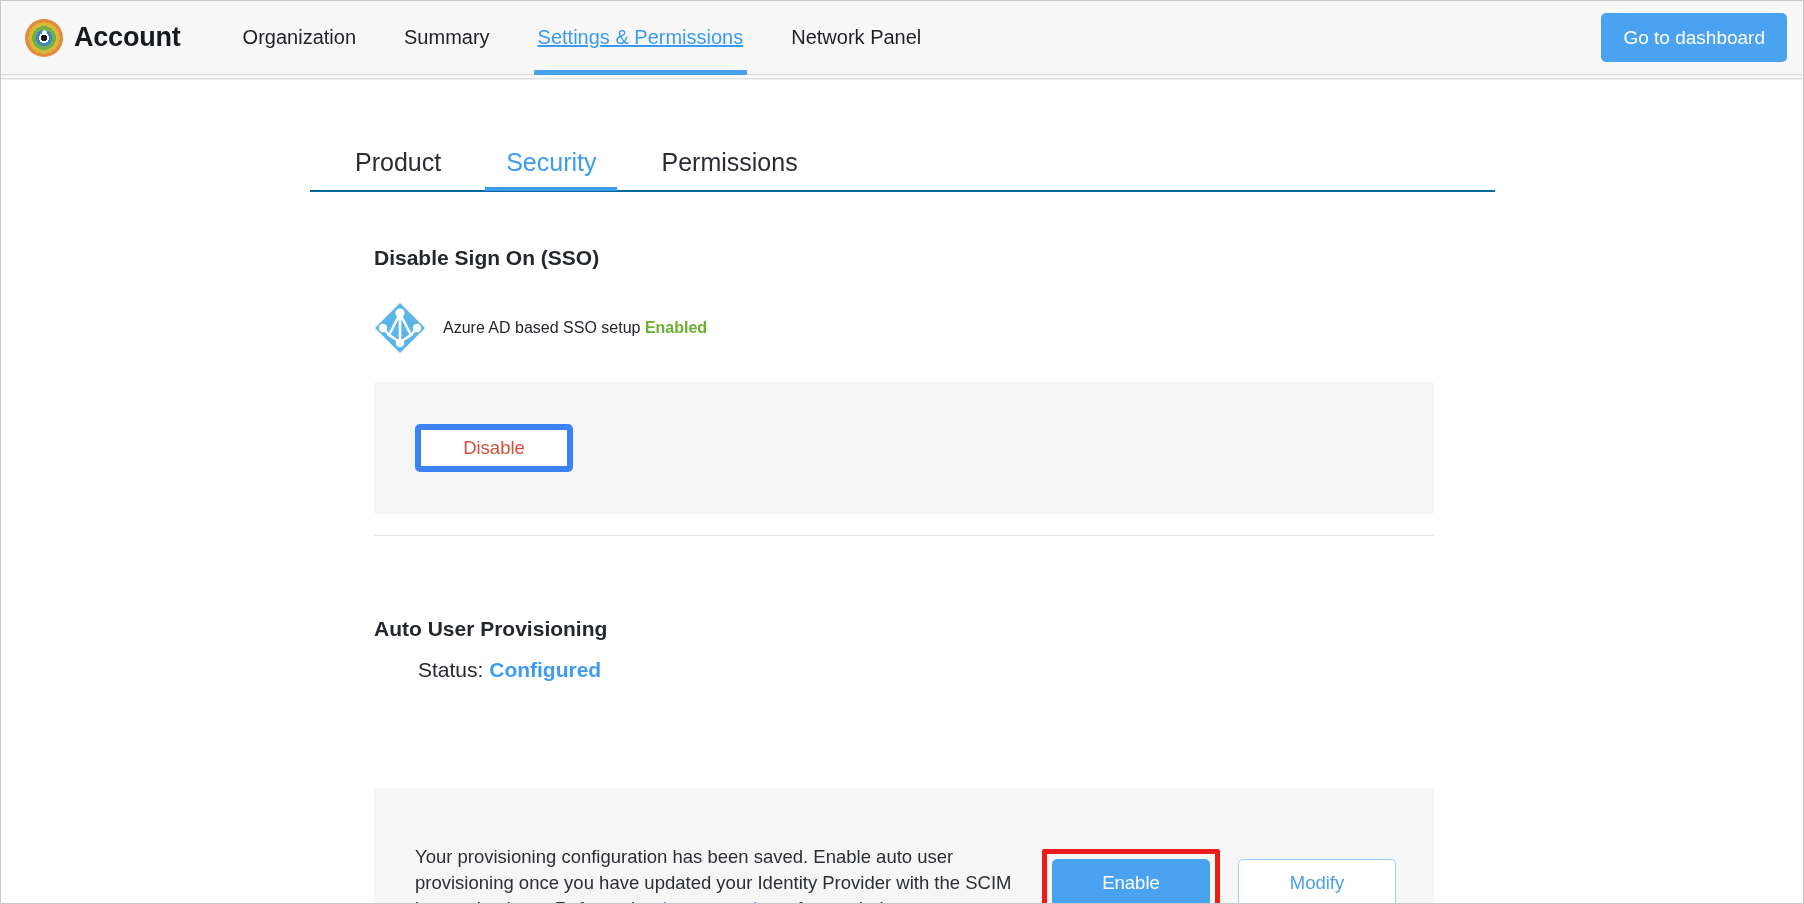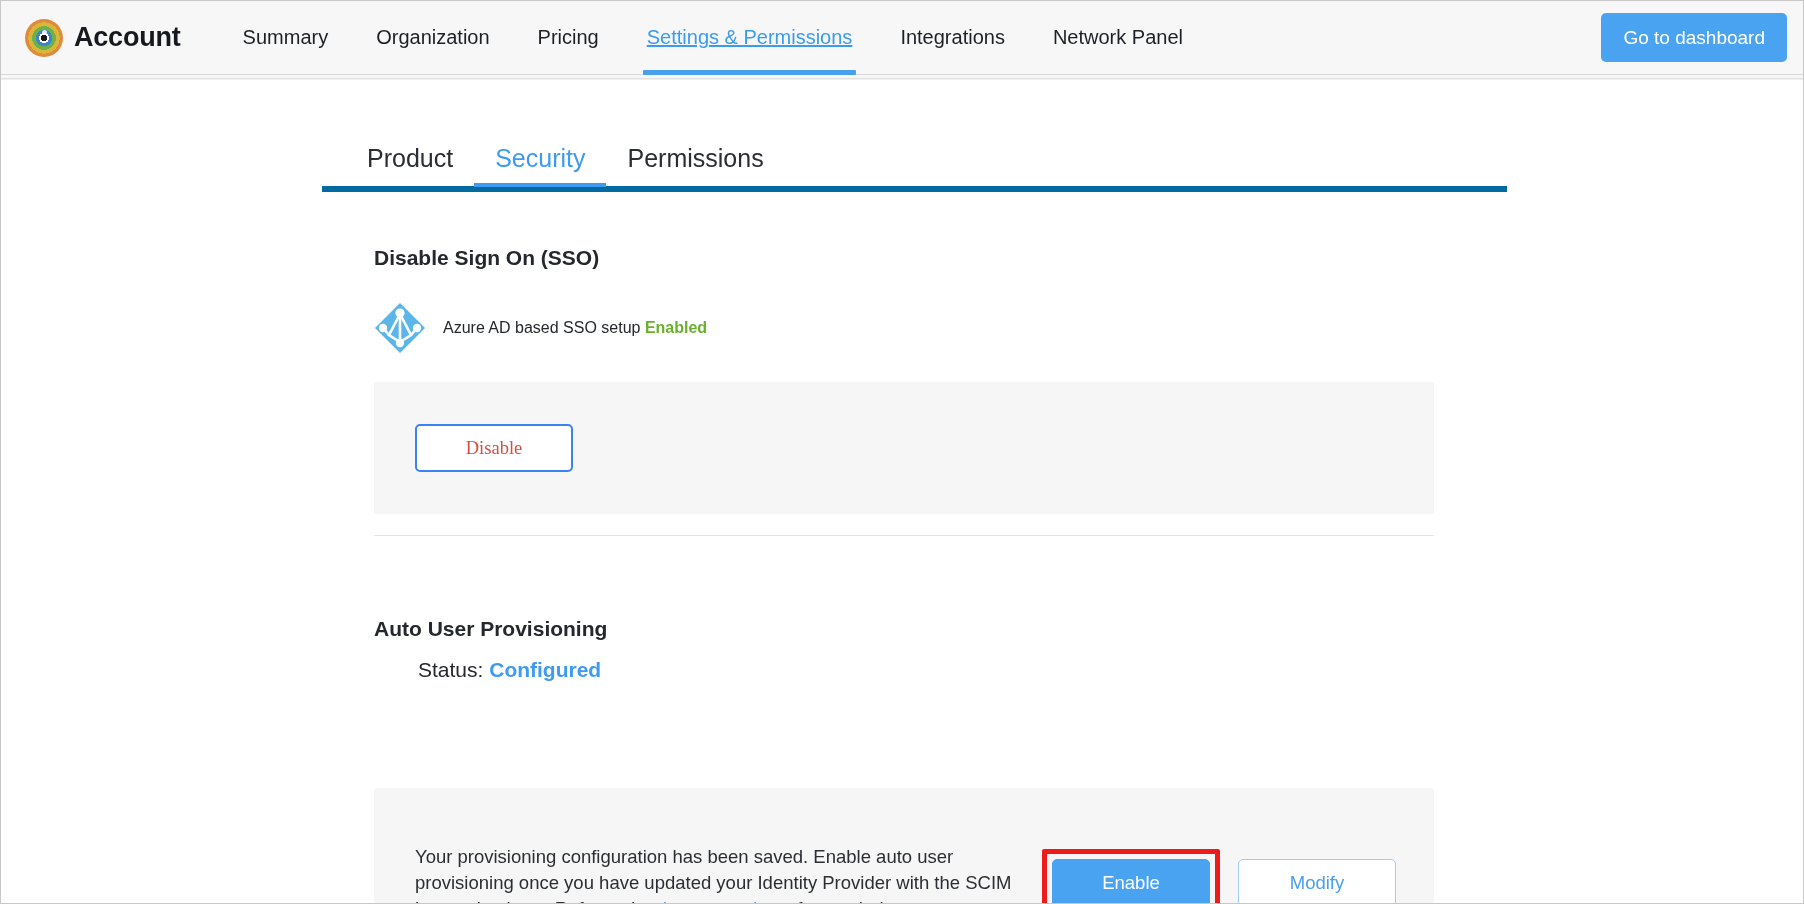--- a/index.html
+++ b/index.html
@@ -136,27 +136,28 @@
   .content {
     position: absolute;
     top: 79px; left: 0;
     width: 1802px;
     bottom: 0;
     background: #ffffff;
   }
 
   .subtabs {
     position: absolute;
-    top: 50px; left: 321px;
+    top: 50px; left: 309px;
     width: 1185px;
-    border-bottom: 6px solid #0369a1;
+    border-bottom: 2px solid #0369a1;
     display: flex;
     align-items: flex-end;
     height: 62px;
     padding-left: 24px;
+    gap: 23px;
   }
   .subtab {
     position: relative;
     font-size: 25px;
     color: #2a2d33;
     padding: 0 21px 13px 21px;
     cursor: pointer;
     white-space: nowrap;
   }
   .subtab.active { color: #3d9bf2; }
@@ -244,23 +245,22 @@
     font-size: 18.5px;
     font-family: "Liberation Sans", sans-serif;
     cursor: pointer;
     display: flex;
     align-items: center;
     justify-content: center;
     padding: 0 16px;
   }
   .btn-outline-danger {
     background: #ffffff;
-    border: 2px solid #3b82f6;
+    border: 6px solid #3b82f6;
     color: #d1503f;
-    font-family: Liberation Serif, serif;
   }
   .btn-primary {
     background: #4aa3f0;
     border: 1px solid #4aa3f0;
     color: #ffffff;
   }
   .btn-outline-primary {
     background: #ffffff;
     border: 1px solid #9fcdf5;
     color: #4a9ef0;
@@ -317,33 +317,27 @@
 
   <div class="topnav">
 
     <div class="brand">
       <div class="brand-logo"></div>
       <div class="brand-name">Account</div>
     </div>
 
     <div class="nav-items">
       <div class="nav-item">
+        <span>Organization</span>
+      </div>
+      <div class="nav-item">
         <span>Summary</span>
-      </div>
-      <div class="nav-item">
-        <span>Organization</span>
-      </div>
-      <div class="nav-item">
-        <span>Pricing</span>
       </div>
       <div class="nav-item active">
         <span>Settings &amp; Permissions</span>
-      </div>
-      <div class="nav-item">
-        <span>Integrations</span>
       </div>
       <div class="nav-item">
         <span>Network Panel</span>
       </div>
     </div>
 
     <button class="nav-cta">Go to dashboard</button>
   </div>
 
   <div class="sliver"></div>

